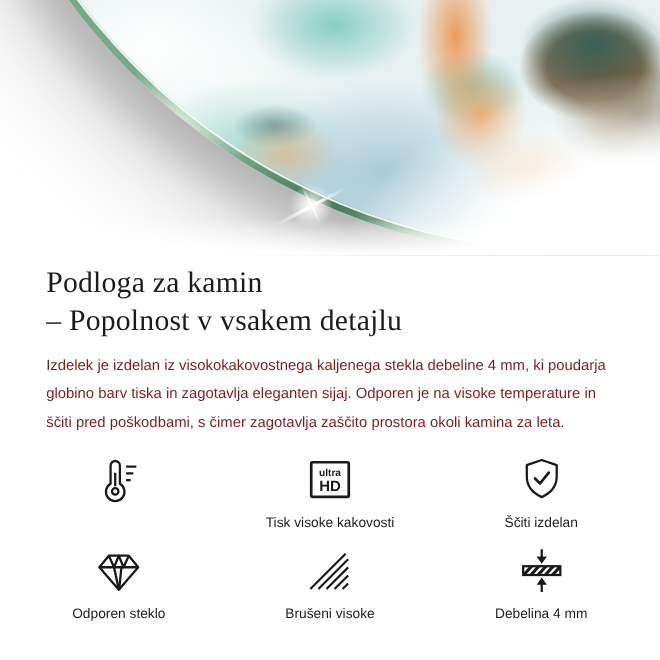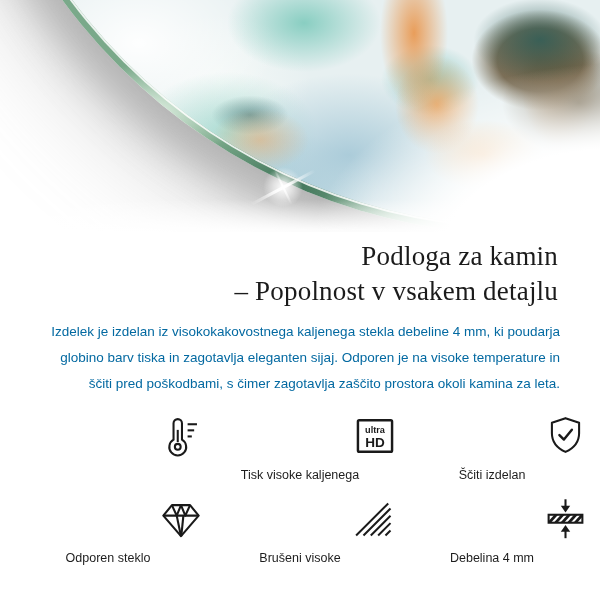--- a/index.html
+++ b/index.html
@@ -44,29 +44,29 @@
   .sparkle .glow{position:absolute;left:-20px;top:-20px;width:40px;height:40px;border-radius:50%;
     background:radial-gradient(circle, rgba(255,255,255,1) 0%, rgba(255,255,255,.55) 35%, rgba(255,255,255,0) 70%);}
   .sparkle::before{content:'';position:absolute;left:-36px;top:-1.3px;width:72px;height:2.6px;
     background:linear-gradient(90deg, rgba(255,255,255,0), rgba(255,255,255,.95) 42%, #fff 50%, rgba(255,255,255,.95) 58%, rgba(255,255,255,0));
     transform:rotate(-28deg);}
   .sparkle::after{content:'';position:absolute;left:-19px;top:-1.2px;width:38px;height:2.4px;
     background:linear-gradient(90deg, rgba(255,255,255,0), #fff 50%, rgba(255,255,255,0));
     transform:rotate(64deg);}
 
   
-  .content{padding:0 42px;text-align:right;}
+  .content{padding:0 42px;}
   .page-title{margin-top:7px;font-family:"Liberation Serif","DejaVu Serif",serif;
     font-size:27px;line-height:35px;font-weight:400;color:#1b1b1b;letter-spacing:.2px;}
-  .description{margin-top:10px;font-size:13.5px;line-height:26px;color:#0369a1;width:518px;}
+  .description{margin-top:10px;font-size:13.5px;line-height:26px;color:#7f1d1d;width:518px;}
 
   
   .features{display:flex;flex-wrap:wrap;padding:0 12px;margin-top:15px;}
   .feature{width:192px;text-align:center;margin-bottom:13px;}
-  .icon-wrap{height:47px;display:flex;align-items:center;justify-content:flex-end;}
+  .icon-wrap{height:47px;display:flex;align-items:center;justify-content:center;}
   .feature-label{margin-top:9px;font-size:12.5px;color:#1d1d1d;white-space:nowrap;}
   svg.fi{stroke:#1a1a1a;fill:none;stroke-width:2.2;}
   svg.fi text{stroke:none;fill:#1a1a1a;}
 </style>
 </head>
 <body>
 
 <div class="hero">
   <div class="glass-disc">
     <div class="glass-face"></div>
@@ -101,21 +101,21 @@
   </div>
 
   <div class="feature">
     <div class="icon-wrap">
       <svg class="fi" width="42" height="42" viewBox="0 0 48 48">
         <rect x="4.5" y="6" width="39" height="36" rx="1.5" stroke-width="2.8"></rect>
         <text x="24" y="20" text-anchor="middle" font-family="Liberation Sans, sans-serif" font-size="10.5" font-weight="600">ultra</text>
         <text x="24" y="36" text-anchor="middle" font-family="Liberation Sans, sans-serif" font-size="15.5" font-weight="800">HD</text>
       </svg>
     </div>
-    <div class="feature-label">Tisk visoke kaljenega</div>
+    <div class="feature-label">Tisk visoke kakovosti</div>
   </div>
 
   <div class="feature">
     <div class="icon-wrap">
       <svg class="fi" width="45" height="45" viewBox="0 0 48 48" stroke-linejoin="round">
         <path d="M24 5.5 L38.5 10.5 V21.5 C38.5 31 32.5 37.6 24 41.5 C15.5 37.6 9.5 31 9.5 21.5 V10.5 Z"></path>
         <path d="M17.5 23.5 L22.3 28.3 L30.8 17.8" stroke-width="2.6" stroke-linecap="round"></path>
       </svg>
     </div>
     <div class="feature-label">Ščiti izdelan</div>

